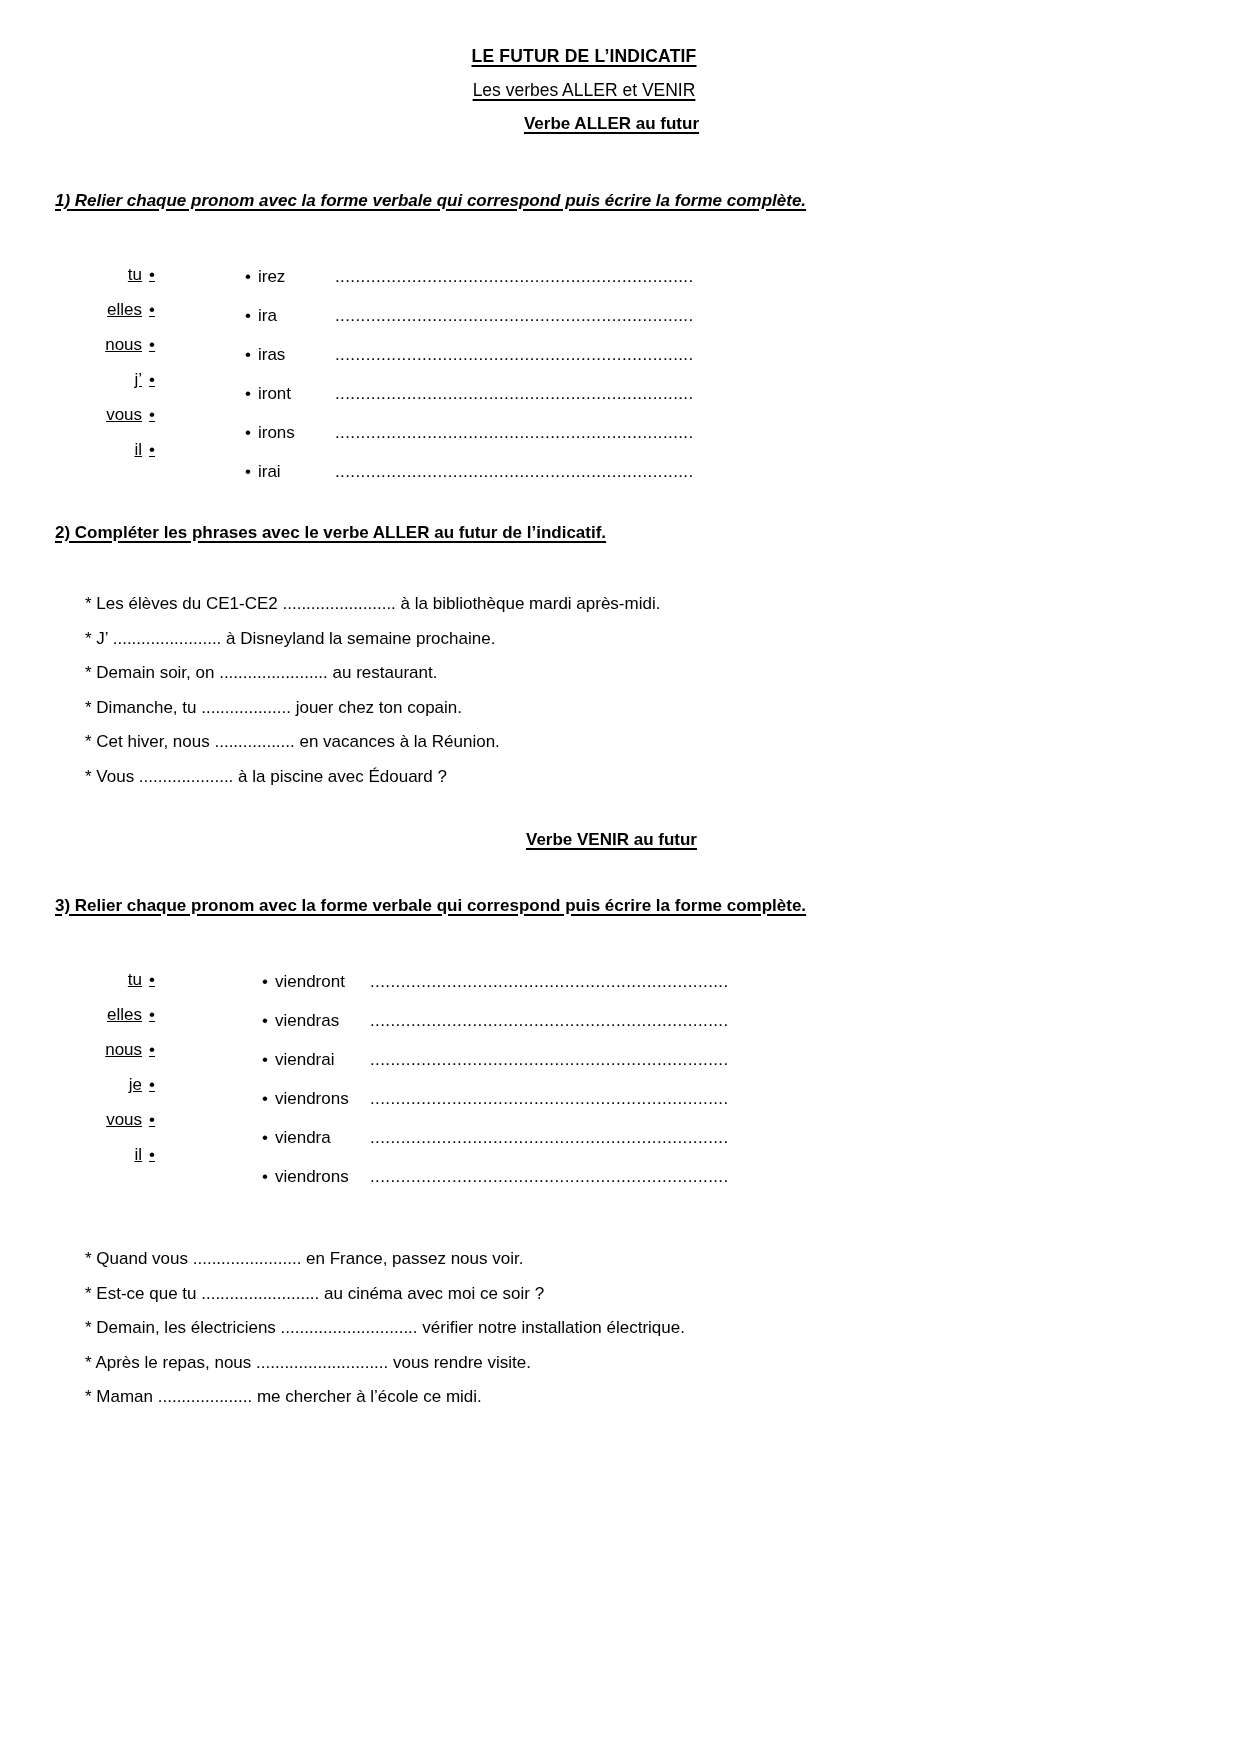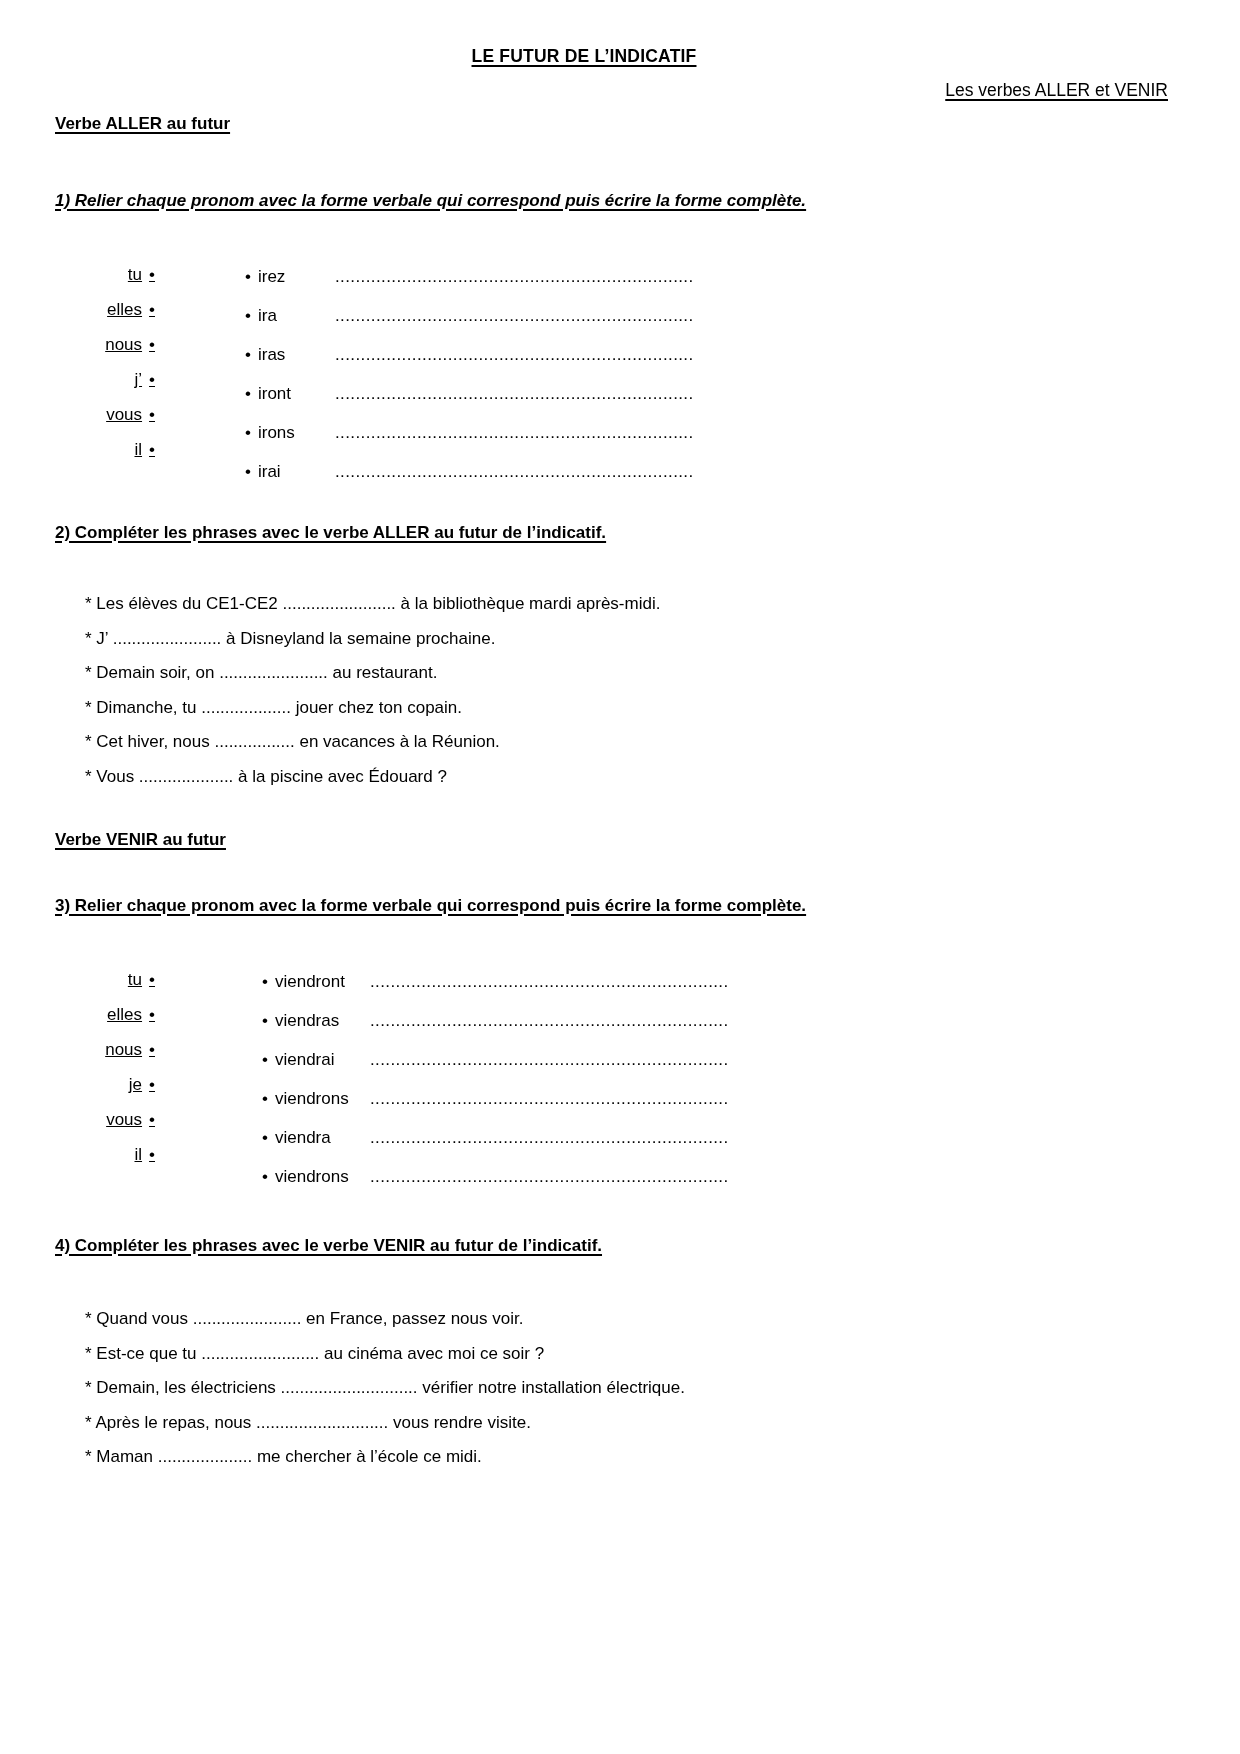--- a/index.html
+++ b/index.html
@@ -29,31 +29,32 @@
     letter-spacing: 0.2px;
   }
   .title span, .subtitle span {
     text-decoration: underline;
     text-decoration-thickness: 2px;
     text-underline-offset: 3px;
   }
   .subtitle {
     margin: 0;
     margin-top: 13px;
-    text-align: right;
+    text-align: center;
     font-size: 17.5px;
     font-weight: normal;
   }
   .section-heading {
     margin-left: 55px;
     margin-top: 13px;
     font-weight: bold;
     text-decoration: underline;
     text-decoration-thickness: 2px;
     text-underline-offset: 3px;
+    text-align: center;
   }
   .section-heading.venir { margin-top: 36px; }
   .ex-heading {
     margin-left: 55px;
     margin-right: 50px;
     font-weight: bold;
     text-decoration: underline;
     text-decoration-thickness: 2px;
     text-underline-offset: 3px;
   }
@@ -275,21 +276,20 @@
       <div class="verb-row">
           <span class="verb-label">
             <span class="bullet">•</span>
             <span>viendrons</span>
           </span>
           <span class="dots">..............................................................................................................</span>
         </div>
     </div>
   </div>
 
-  <div class="ex-heading ex4-heading">4) Compléter les phrases avec le verbe VENIR au futur de l’indicatif.</div>
 
   <div class="sentence-list ex4">
     <div class="sentence">* Quand vous ....................... en France, passez nous voir.</div>
     <div class="sentence">* Est-ce que tu ......................... au cinéma avec moi ce soir ?</div>
     <div class="sentence">* Demain, les électriciens ............................. vérifier notre installation électrique.</div>
     <div class="sentence">* Après le repas, nous ............................ vous rendre visite.</div>
     <div class="sentence">* Maman .................... me chercher à l’école ce midi.</div>
   </div>
 
 </div>

